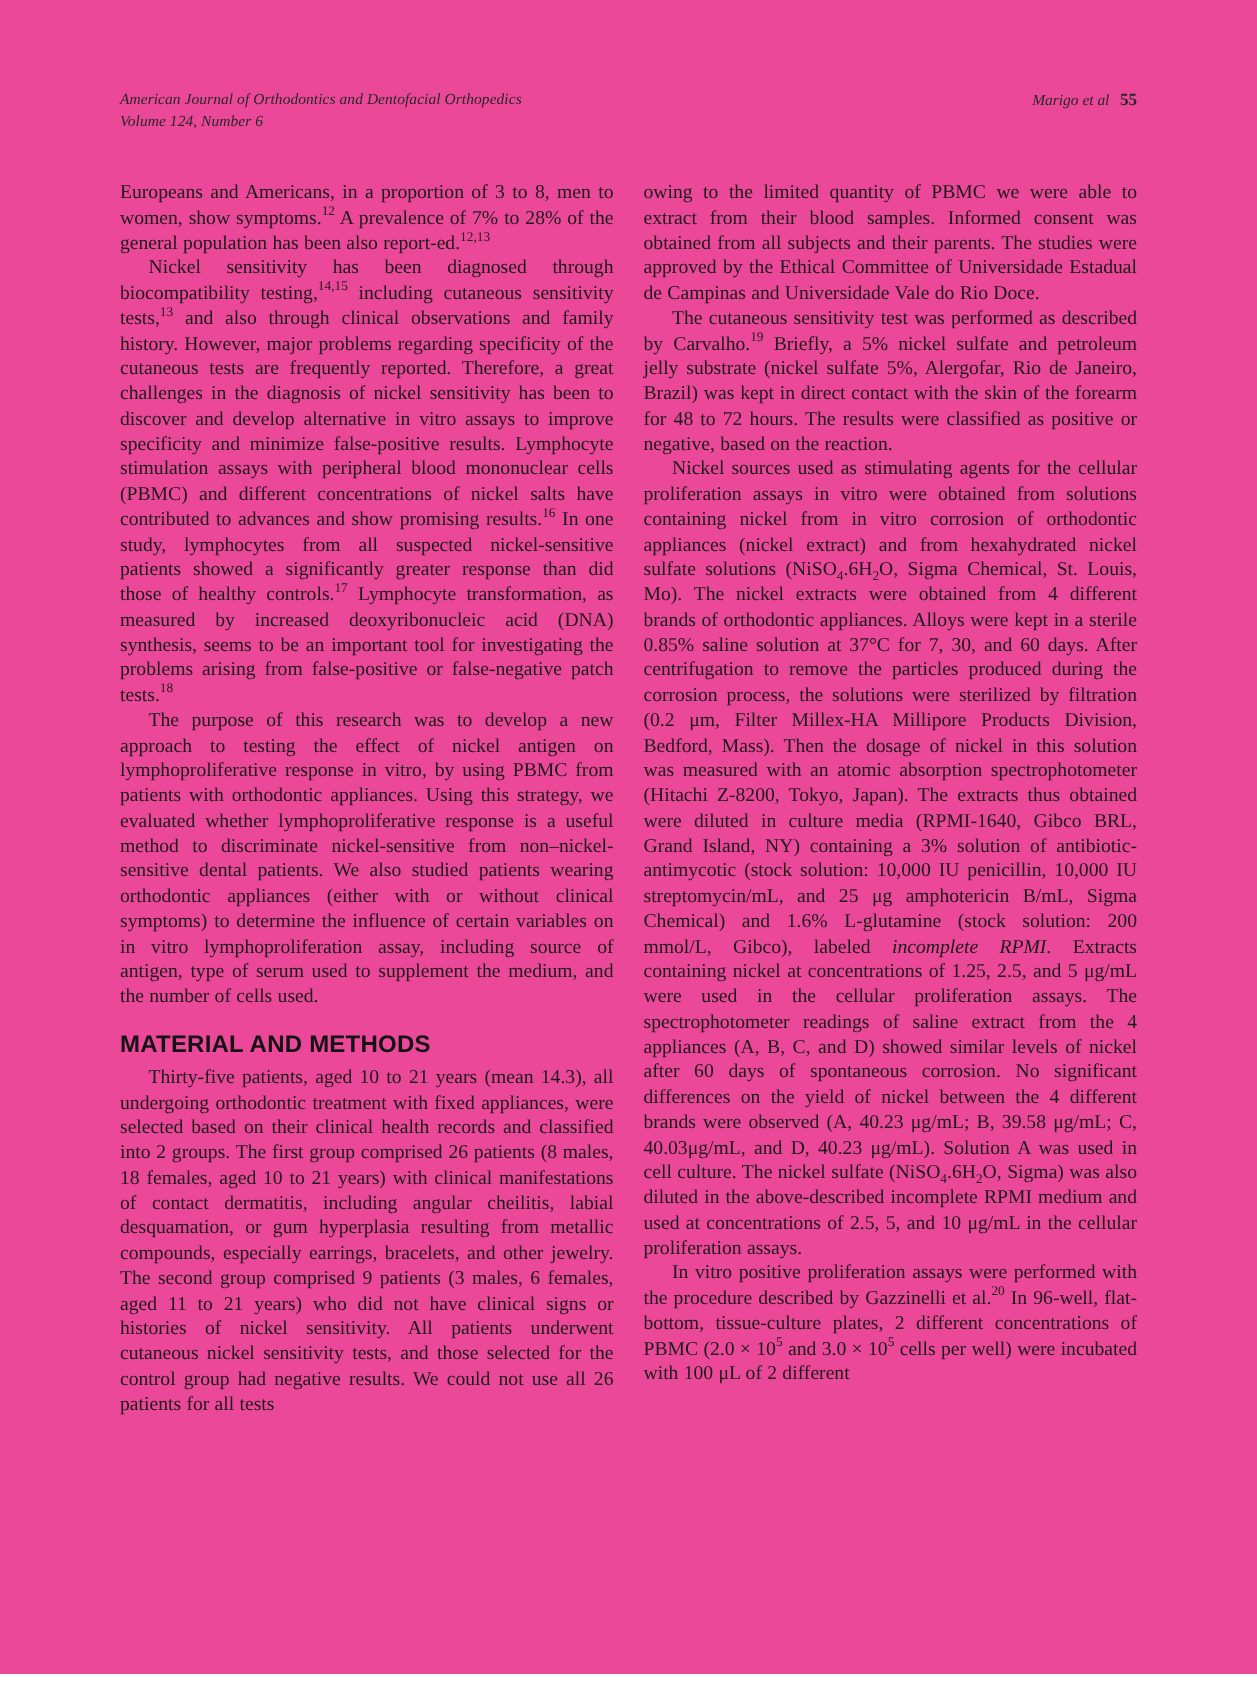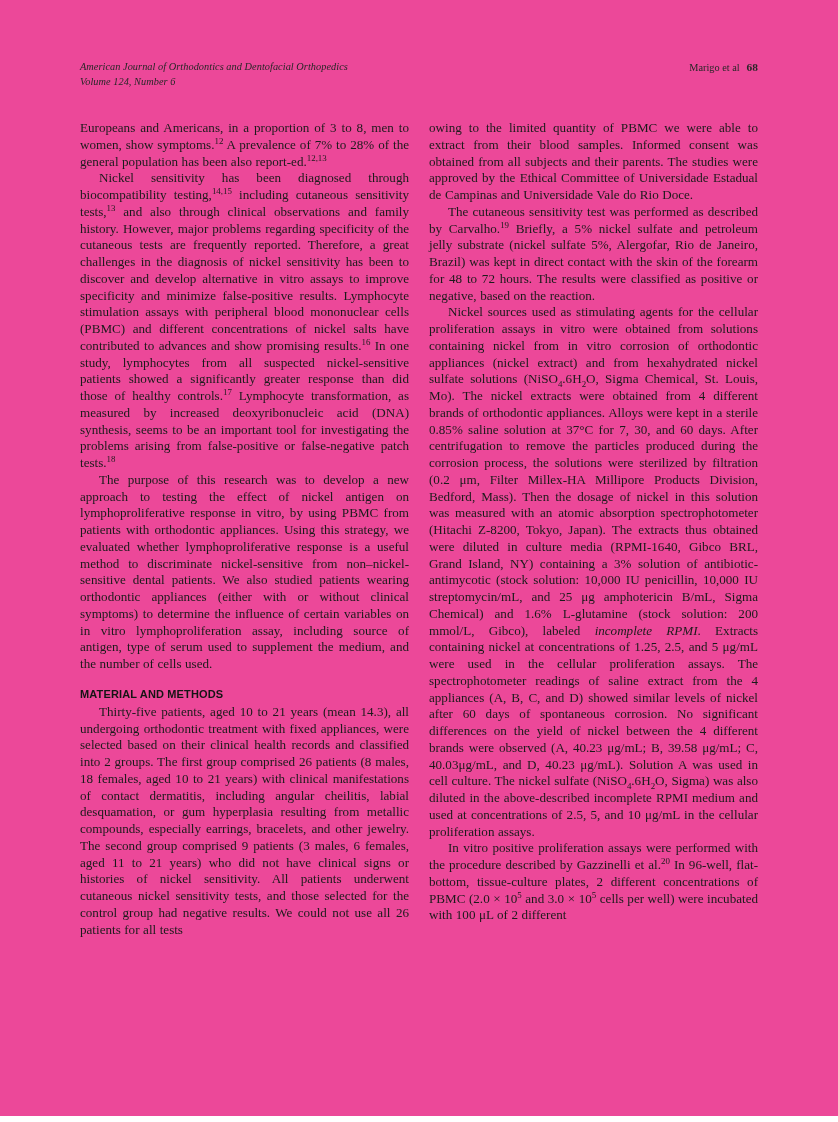--- a/index.html
+++ b/index.html
@@ -44,20 +44,21 @@
   .rh-right {
     position: absolute;
     right: 0;
     top: 0;
     font-size: 10.3px;
     line-height: 14.5px;
     white-space: nowrap;
     color: #272727;
   }
   .rh-right .authors {
+    font-style: italic;
   }
   .rh-right .pageno {
     font-weight: bold;
     font-style: normal;
     font-size: 11.4px;
     margin-left: 7px;
   }
 
   
   .columns {
@@ -99,39 +100,39 @@
     vertical-align: sub;
     line-height: 0;
   }
   .it { font-style: italic; }
 
   h2.section-head {
     margin: 0;
     padding-top: 15px;
     padding-bottom: 4px;
     font-family: "Liberation Sans", "DejaVu Sans", sans-serif;
-    font-size: 11px;
+    font-size: 16px;
     font-weight: bold;
     letter-spacing: 0.15px;
     color: #141414;
     text-align: left;
   }
 </style>
 </head>
 <body>
 
 <div class="page">
 
   <div class="running-head">
     <div class="rh-left">
       <div class="rh-line1">American Journal of Orthodontics and Dentofacial Orthopedics</div>
       <div class="rh-line2">Volume 124, Number 6</div>
     </div>
     <div class="rh-right">
-      <span class="authors">Marigo et al</span><span class="pageno">68</span>
+      <span class="authors">Marigo et al</span><span class="pageno">55</span>
     </div>
   </div>
 
   <div class="columns">
 
     <div class="col col-left">
 
       <p class="para no-indent"><span>Europeans and Americans, in a proportion of 3 to 8, men to women, show symptoms.</span><sup>12</sup><span> A prevalence of 7% to 28% of the general population has been also report-ed.</span><sup>12,13</sup></p>
 
       <p class="para"><span>Nickel sensitivity has been diagnosed through biocompatibility testing,</span><sup>14,15</sup><span> including cutaneous sensitivity tests,</span><sup>13</sup><span> and also through clinical observations and family history. However, major problems regarding specificity of the cutaneous tests are frequently reported. Therefore, a great challenges in the diagnosis of nickel sensitivity has been to discover and develop alternative in vitro assays to improve specificity and minimize false-positive results. Lymphocyte stimulation assays with peripheral blood mononuclear cells (PBMC) and different concentrations of nickel salts have contributed to advances and show promising results.</span><sup>16</sup><span> In one study, lymphocytes from all suspected nickel-sensitive patients showed a significantly greater response than did those of healthy controls.</span><sup>17</sup><span> Lymphocyte transformation, as measured by increased deoxyribonucleic acid (DNA) synthesis, seems to be an important tool for investigating the problems arising from false-positive or false-negative patch tests.</span><sup>18</sup></p>

